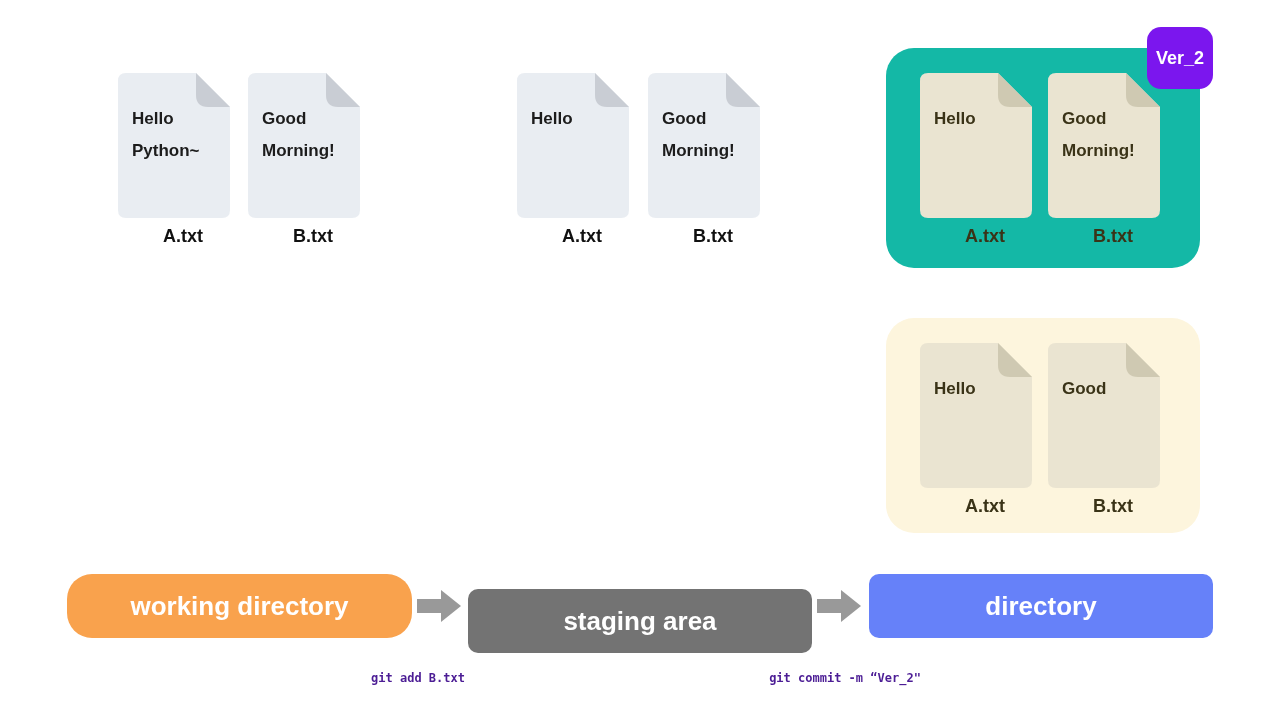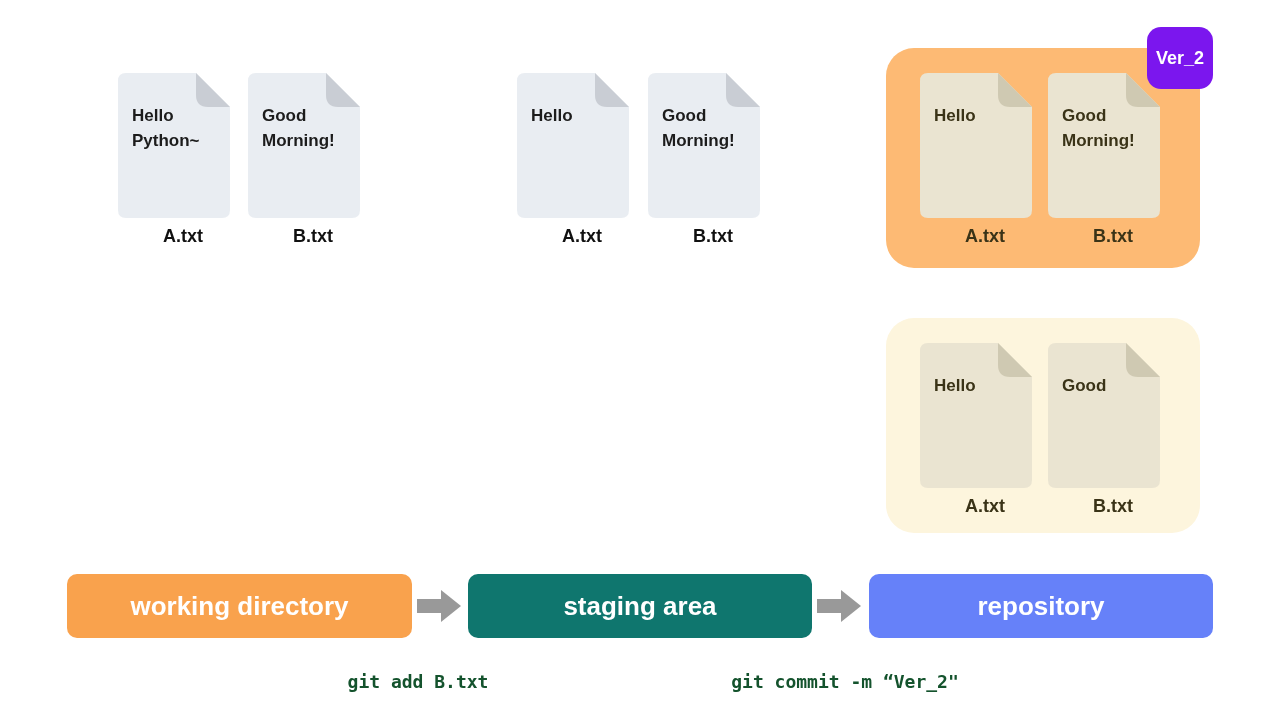--- a/index.html
+++ b/index.html
@@ -10,21 +10,21 @@
 
   
   .file-card { position: absolute; width: 112px; height: 200px; }
   .file-shape { position: absolute; left: 0; top: 0; width: 112px; height: 145px; display: block; }
   .file-card .body { fill: #e9edf2; }
   .file-card .fold { fill: #c9cdd4; }
   .file-card.beige .body { fill: #eae4d1; }
   .file-card.beige .fold { fill: #cfc9b2; }
   .file-content {
     position: absolute; left: 14px; top: 30px; width: 92px;
-    font-size: 17px; font-weight: bold; line-height: 25px;
+    font-size: 17px; font-weight: bold; line-height: 32px;
     color: #1c1c1c; white-space: pre-line;
   }
   .file-card.beige .file-content { color: #3a3317; }
   .file-label {
     position: absolute; left: 9px; top: 153px; width: 112px;
     text-align: center; font-size: 18px; font-weight: bold; color: #111111;
   }
   .file-card.beige .file-label { color: #3a3317; }
 
   
@@ -53,22 +53,22 @@
 
   .flow-arrow { position: absolute; top: 584px; width: 44px; height: 44px; }
   .flow-arrow svg { display: block; width: 44px; height: 44px; }
   .flow-arrow polygon { fill: #999999; }
   .arrow-1 { left: 417px; }
   .arrow-2 { left: 817px; }
 
   
   .command {
     position: absolute; top: 671px; text-align: center;
-    font-family: "DejaVu Sans Mono", monospace; font-size: 18px; font-weight: bold;
-    color: #14532d;
+    font-family: "DejaVu Sans Mono", monospace; font-size: 12px; font-weight: bold;
+    color: #4c1d95;
   }
   .command-add { left: 308px; width: 220px; }
   .command-commit { left: 705px; width: 280px; }
 </style>
 </head>
 <body>
 
 <div class="canvas">
 
   <div class="file-card" style="left:118px; top:73px;">
@@ -103,21 +103,21 @@
   <div class="file-card" style="left:648px; top:73px;">
     <svg class="file-shape" viewBox="0 0 112 145">
       <path class="body" d="M8,0 H78 L112,34 V137 Q112,145 104,145 H8 Q0,145 0,137 V8 Q0,0 8,0 Z"></path>
       <path class="fold" d="M78,0 L112,34 H90 Q78,34 78,22 Z"></path>
     </svg>
     <div class="file-content">Good
 Morning!</div>
     <div class="file-label">B.txt</div>
   </div>
 
-  <div class="version-box ver2" style="background-color: #fdba74; text-decoration: underline;">
+  <div class="version-box ver2" style="background-color: #14b8a6; text-decoration: underline;">
     <div class="version-badge" style="background-color: rgb(123, 22, 238);">Ver_2</div>
 
     <div class="file-card beige pos-a">
       <svg class="file-shape" viewBox="0 0 112 145">
         <path class="body" d="M8,0 H78 L112,34 V137 Q112,145 104,145 H8 Q0,145 0,137 V8 Q0,0 8,0 Z"></path>
         <path class="fold" d="M78,0 L112,34 H90 Q78,34 78,22 Z"></path>
       </svg>
       <div class="file-content">Hello</div>
       <div class="file-label">A.txt</div>
     </div>
@@ -147,34 +147,34 @@
     <div class="file-card beige pos-b">
       <svg class="file-shape" viewBox="0 0 112 145">
         <path class="body" d="M8,0 H78 L112,34 V137 Q112,145 104,145 H8 Q0,145 0,137 V8 Q0,0 8,0 Z"></path>
         <path class="fold" d="M78,0 L112,34 H90 Q78,34 78,22 Z"></path>
       </svg>
       <div class="file-content">Good</div>
       <div class="file-label">B.txt</div>
     </div>
   </div>
 
-  <div class="stage-box stage-working" style="background-color: rgb(249, 162, 77);">working directory</div>
+  <div class="stage-box stage-working" style="background-color: rgb(249, 162, 77); border-radius: 25px;">working directory</div>
 
   <div class="flow-arrow arrow-1">
     <svg viewBox="0 0 44 44">
         <polygon points="0,15 24,15 24,6 44,22 24,38 24,29 0,29"></polygon>
       </svg>
   </div>
 
-  <div class="stage-box stage-staging" style="background-color: #0f766e;">staging area</div>
+  <div class="stage-box stage-staging" style="background-color: #737373; margin-top: 15px;">staging area</div>
 
   <div class="flow-arrow arrow-2">
     <svg viewBox="0 0 44 44">
         <polygon points="0,15 24,15 24,6 44,22 24,38 24,29 0,29"></polygon>
       </svg>
   </div>
 
-  <div class="stage-box stage-repository" style="background-color: rgb(102, 129, 249);">repository</div>
+  <div class="stage-box stage-repository" style="background-color: rgb(102, 129, 249);">directory</div>
 
   <div class="command command-add">git add B.txt</div>
   <div class="command command-commit">git commit -m “Ver_2"</div>
 
 </div>
 
 </body></html>

